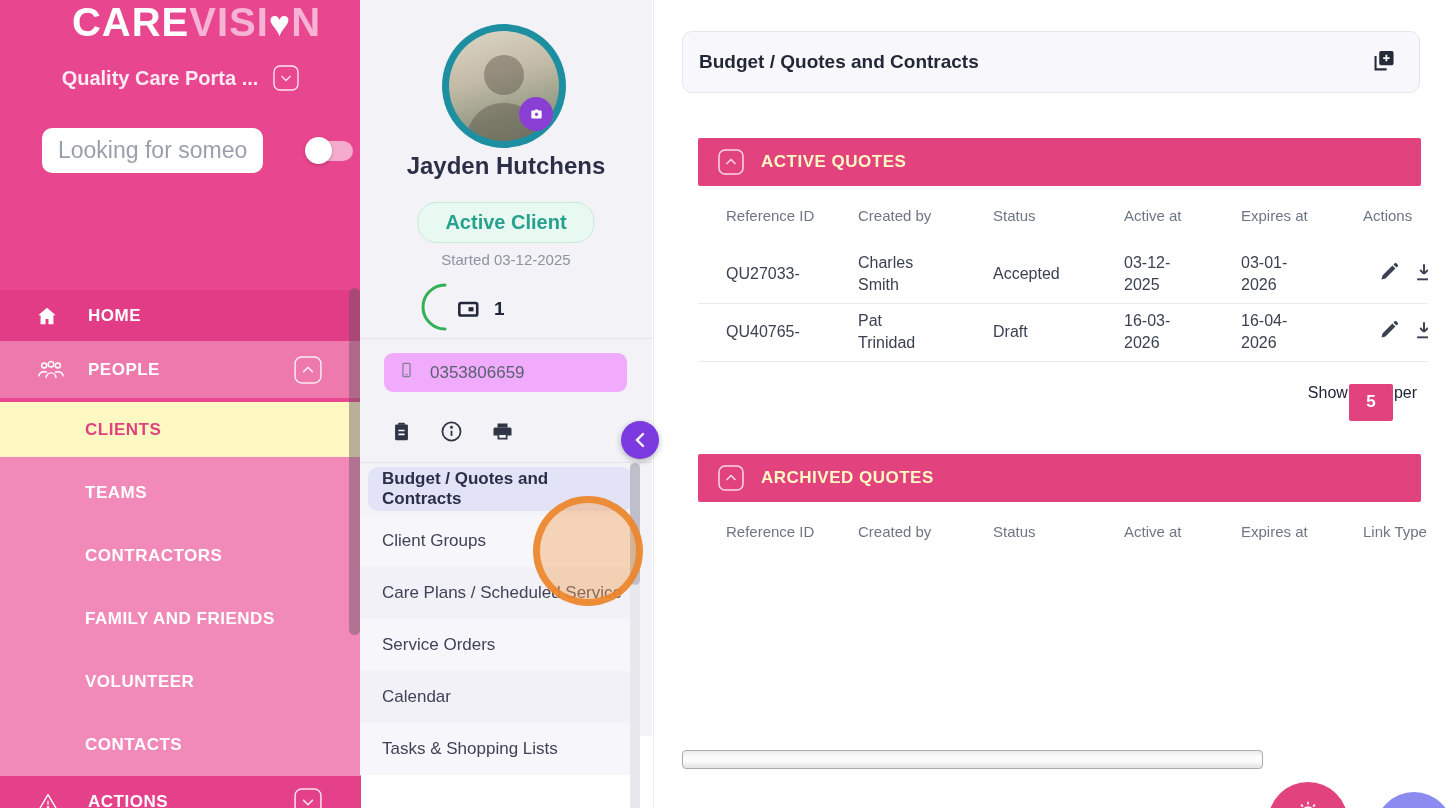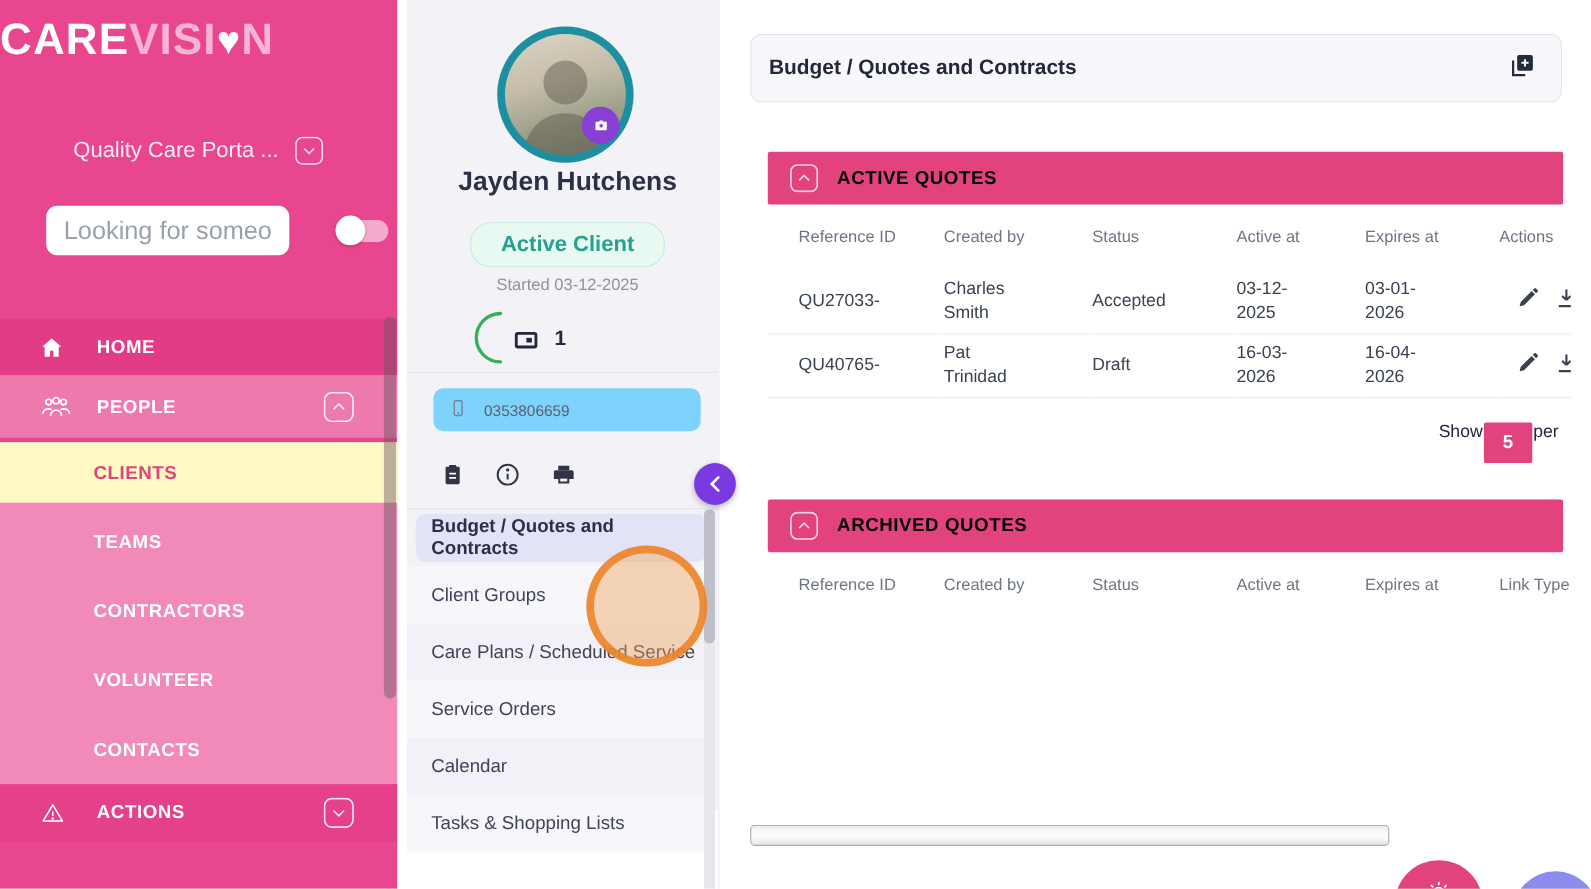--- a/index.html
+++ b/index.html
@@ -2,24 +2,24 @@
 <html><head>
 <meta charset="utf-8">
 <style>
   * { margin:0; padding:0; box-sizing:border-box; }
   html,body { width:1446px; height:808px; overflow:hidden; }
   body { font-family:"Liberation Sans", sans-serif; background:#fff; }
   .app { position:relative; width:1446px; height:808px; overflow:hidden; }
 
   
   .sidebar { position:absolute; left:0; top:0; width:361px; height:808px; background:#e8468e; color:#fff; }
-  .logo { text-align:left; padding-top:14px; font-size:40px; font-weight:800; letter-spacing:1px; color:#fff; white-space:nowrap; }
+  .logo { text-align:center; font-size:40px; font-weight:800; letter-spacing:1px; color:#fff; white-space:nowrap;margin-left:32px; }
   .logo .lt-light { color:#f6b3d4; }
   .logo .heart { color:#fff; font-size:36px; }
-  .portal-row { display:flex; justify-content:center; align-items:center; gap:15px; margin-top:65px; }
+  .portal-row { display:flex; justify-content:center; align-items:center; gap:15px; margin-top:20px;font-weight:bold; }
   .portal-label { font-size:20px; color:#fdeaf3; }
   .box-icon { width:26px; height:26px; flex:0 0 auto; }
   .search-row { margin:37px 0 0 42px; display:flex; align-items:center; }
   .search-input { width:221px; height:45px; border:none; outline:none; border-radius:10px; padding:16px 16px; font-size:23px; color:#4a4f5a; background:#fff; font-family:"Liberation Sans",sans-serif; }
   .search-input::placeholder { color:#9aa0ab; }
   .toggle { position:relative; margin-left:46px; width:44px; height:20px; background:rgba(255,255,255,.55); border-radius:10px; }
   .toggle .knob { position:absolute; left:-4px; top:-4px; width:27px; height:27px; border-radius:50%; background:#fff; box-shadow:0 1px 3px rgba(0,0,0,.25); }
 
   .nav { position:absolute; top:290px; left:0; width:361px; }
   .nav-row { position:relative; display:flex; align-items:center; padding-left:36px; font-size:17px; font-weight:600; letter-spacing:.5px; color:#fff; }
@@ -27,55 +27,55 @@
   .nav-people { height:57px; background:#ee79ad; }
   .nav-actions { height:52px; background:#e5408a; }
   .nav-icon { width:30px; margin-right:22px; display:flex; align-items:center; }
   .nav-row .box-icon { position:absolute; right:39px; width:28px; height:28px; }
   .subnav { background:#f18ab8; }
   .sub-item { height:63px; display:flex; align-items:center; padding-left:85px; font-size:17px; font-weight:600; letter-spacing:.5px; color:#fff; }
   .sub-item.active { height:55px; margin:4px 0; background:#fef9c3; color:#e0437f; }
   .sb-thumb { position:absolute; left:349px; top:288px; width:11px; height:347px; background:rgba(104,84,97,.45); border-radius:6px; }
 
   
-  .panel { position:absolute; left:370px; top:0; width:292px; height:736px; background:#f2f2f7; }
+  .panel { position:absolute; left:360px; top:0; width:292px; height:736px; background:#f2f2f7; }
   .avatar-ring { position:absolute; left:82px; top:24px; width:124px; height:124px; border-radius:50%; background:#1d8fa0; display:flex; align-items:center; justify-content:center; }
   .avatar-photo { width:110px; height:110px; border-radius:50%; overflow:hidden; position:relative;
     background:linear-gradient(165deg,#ded6c6 0%,#c4bca8 40%,#979d87 72%,#7c8571 100%); }
   .avatar-photo svg { position:absolute; left:0; top:10px; }
   .camera-badge { position:absolute; left:159px; top:97px; width:34px; height:34px; border-radius:50%; background:#8a3fd4; display:flex; align-items:center; justify-content:center; }
   .client-name { position:absolute; top:152px; width:100%; text-align:center; font-size:24px; font-weight:700; color:#2b3048; }
   .status-badge { position:absolute; top:202px; left:50%; transform:translateX(-50%); padding:8px 27px; border-radius:19px; background:#e7f9f1; border:1px solid #c7ead8; color:#27a08e; font-weight:700; font-size:20px; white-space:nowrap; }
   .started { position:absolute; top:251px; width:100%; text-align:center; color:#8d93a0; font-size:15px; }
   .wallet-row { position:absolute; left:57px; top:283px; height:52px; display:flex; align-items:center; }
   .wallet-count { margin-left:13px; font-size:19px; font-weight:600; color:#23283a; }
   .wallet-glyph { margin-left:-8px; display:flex; }
   .hdiv { position:absolute; left:0; width:100%; height:1px; background:#e3e3ea; }
-  .phone-field { position:absolute; left:24px; top:353px; width:243px; height:39px; background:#7dd3fc; border-radius:9px; display:flex; align-items:center; padding-left:13px; gap:14px; color:#596070; font-size:14px; }
+  .phone-field { position:absolute; left:24px; top:353px; width:243px; height:39px; background:#f0abfc; border-radius:9px; display:flex; align-items:center; padding-left:13px; gap:14px; color:#596070; font-size:17px; }
   .tools { position:absolute; left:30px; top:419px; display:flex; gap:26px; }
   .tools .tool { display:flex; align-items:center; }
   .collapse-btn { position:absolute; left:261px; top:421px; width:38px; height:38px; border-radius:50%; background:#7a3ae0; display:flex; align-items:center; justify-content:center; z-index:30; box-shadow:0 2px 6px rgba(0,0,0,.28); }
   .menu { position:absolute; top:463px; left:0; width:280px; }
   .menu-item { height:52px; display:flex; align-items:center; padding-left:22px; font-size:17px; color:#3f4356; }
   .menu-item:nth-child(odd) { background:#f1f1f7; }
   .menu-item:nth-child(even) { background:#f7f7fb; }
   .menu-item.selected { height:44px; margin:4px 8px; padding-left:14px; border-radius:10px; background:#e3e3f7; font-weight:700; color:#2b2f4a; }
   .mid-track { position:absolute; left:270px; top:463px; width:10px; height:345px; background:#e7e7ec; }
   .mid-thumb { position:absolute; left:270px; top:463px; width:10px; height:122px; background:#bfbfc9; border-radius:5px; }
 
   
   .click-indicator { position:absolute; left:533px; top:496px; width:110px; height:110px; border-radius:50%;
     border:7px solid rgba(236,133,42,.9); background:rgba(244,162,88,.42); z-index:60; pointer-events:none; }
 
   
   .main { position:absolute; left:653px; top:0; width:793px; height:808px; background:#fff; border-left:1px solid #ebebf1; }
   .clip { width:774px; height:808px; overflow:hidden; }
   .header-card { margin:31px 0 0 28px; width:738px; height:62px; background:#f8f8fc; border:1px solid #e5e5ef; border-radius:10px; display:flex; align-items:center; justify-content:space-between; padding:0 22px 0 16px; }
   .header-title { font-size:19px; font-weight:700; color:#232838; }
-  .banner { margin:45px 0 0 44px; width:723px; height:48px; background:#e2437f; color:#000000; display:flex; align-items:center; gap:17px; padding-left:20px; border-radius:2px; }
+  .banner { margin:45px 0 0 44px; width:723px; height:48px; background:#e2437f; color:#fef9c3; display:flex; align-items:center; gap:17px; padding-left:20px; border-radius:2px; }
   .banner.archived { margin-top:33px; }
   .banner-title { font-size:17px; font-weight:700; letter-spacing:.5px; }
   table.quotes { margin-left:44px; border-collapse:collapse; table-layout:fixed; width:763px; }
   .quotes th { height:59px; text-align:left; font-weight:400; font-size:15px; color:#6e7585; }
   .quotes td { height:58px; font-size:16px; color:#3a4150; border-bottom:1px solid #ebebee; }
   .quotes th:first-child, .quotes td:first-child { padding-left:28px; }
   .cell-wrap-md { display:inline-block; max-width:72px; line-height:1.35; }
   .cell-wrap-sm { display:inline-block; max-width:62px; line-height:1.35; }
   .actions-cell { padding-left:17px !important; }
   .actions-cell .icons { display:flex; gap:13px; align-items:center; }
@@ -142,20 +142,23 @@
       </div>
       <div class="subnav">
         <div class="sub-item active">
             <span>CLIENTS</span>
           </div>
         <div class="sub-item">
             <span>TEAMS</span>
           </div>
         <div class="sub-item">
             <span>CONTRACTORS</span>
+          </div>
+        <div class="sub-item">
+            <span>FAMILY AND FRIENDS</span>
           </div>
         <div class="sub-item">
             <span>VOLUNTEER</span>
           </div>
         <div class="sub-item">
             <span>CONTACTS</span>
           </div>
       </div>
       <div class="nav-row nav-actions">
         <span class="nav-icon">

